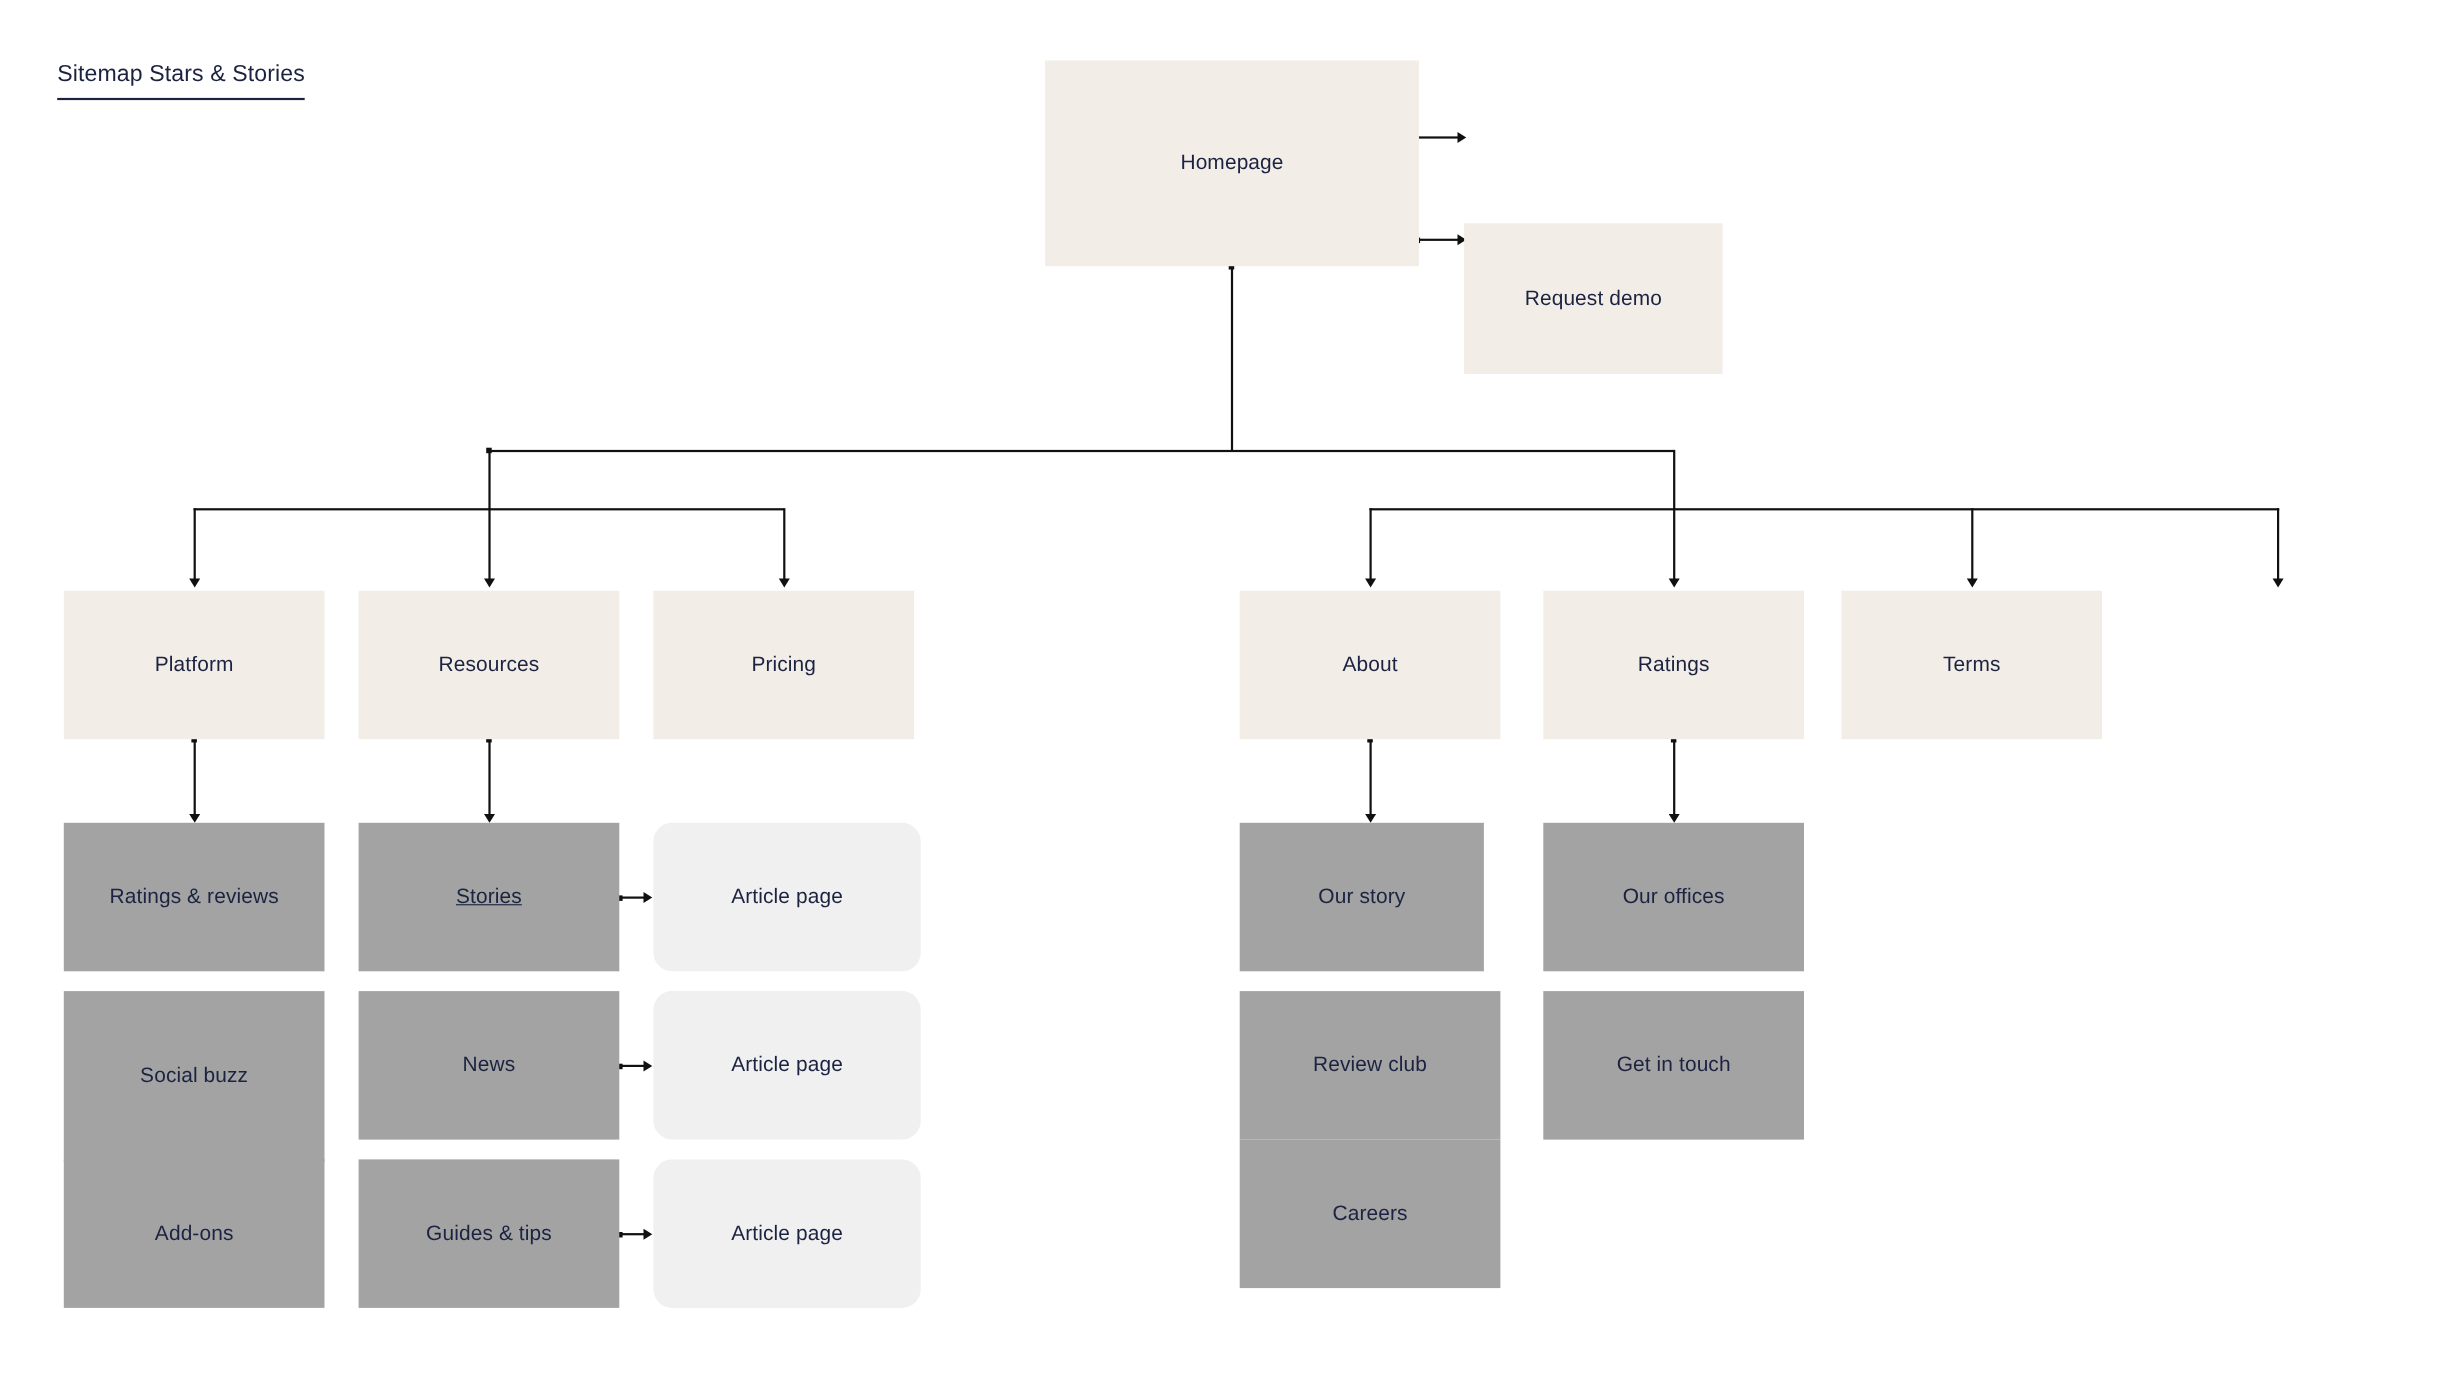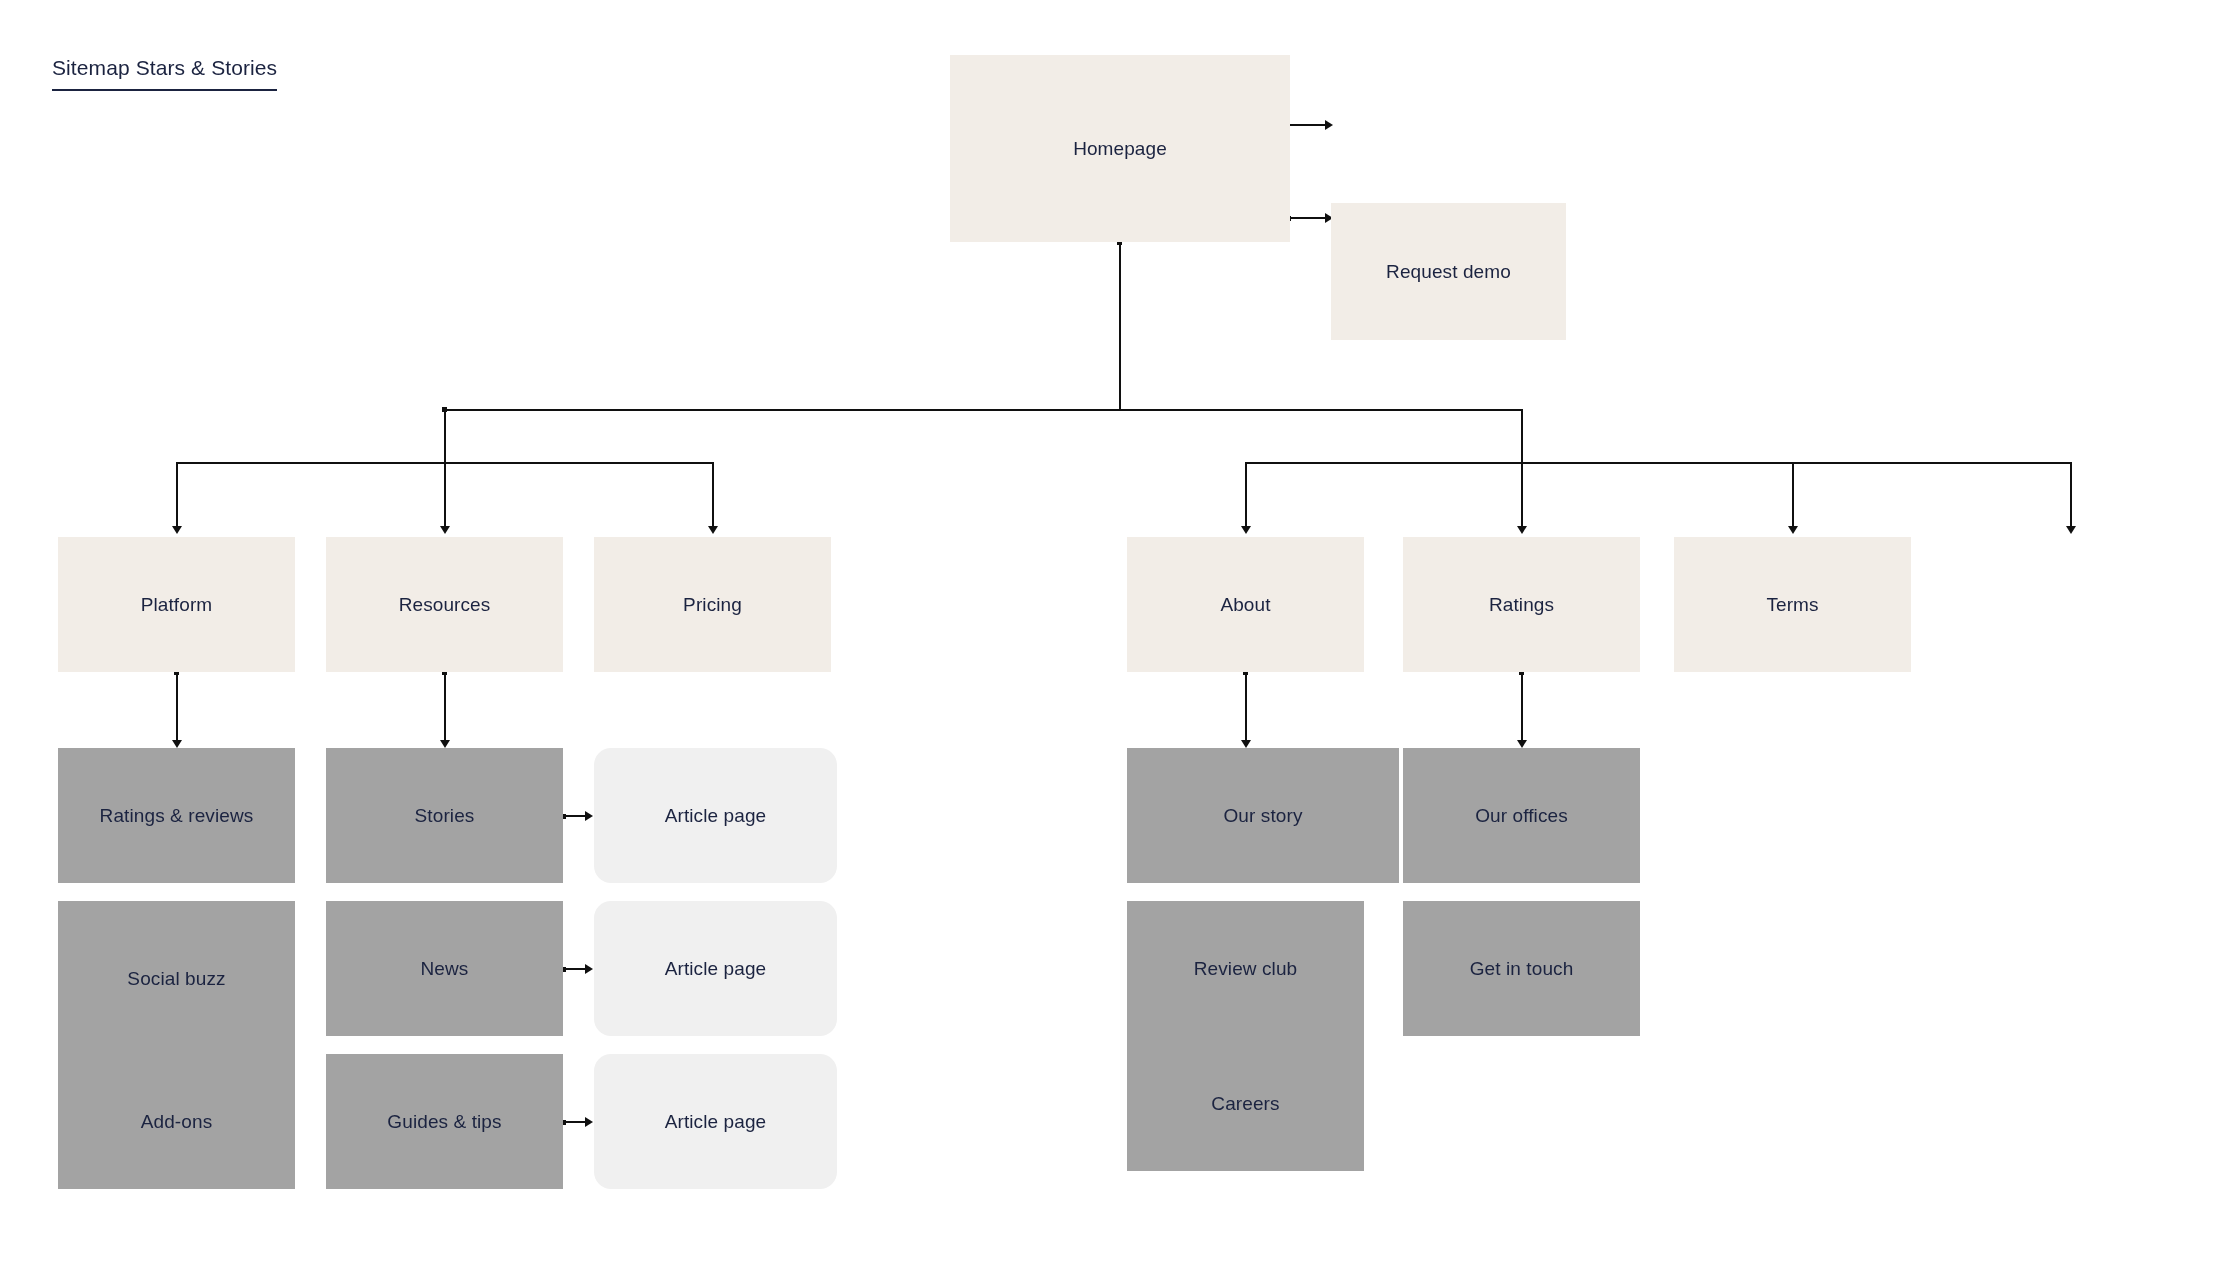--- a/index.html
+++ b/index.html
@@ -170,28 +170,28 @@
   <div class="node beige" style="left:594px; top:537px; width:237px; height:135px;">Pricing</div>
 
   <div class="node beige" style="left:1127px; top:537px; width:237px; height:135px;">About</div>
   <div class="node beige" style="left:1403px; top:537px; width:237px; height:135px;">Ratings</div>
   <div class="node beige" style="left:1674px; top:537px; width:237px; height:135px;">Terms</div>
 
   <div class="node pink" style="left:58px; top:748px; width:237px; height:135px;">Ratings &amp; reviews</div>
   <div class="node pink" style="left:58px; top:901px; width:237px; height:155px;">Social buzz</div>
   <div class="node pink" style="left:58px; top:1054px; width:237px; height:135px;">Add-ons</div>
 
-  <div class="node pink" style="left:326px; top:748px; width:237px; height:135px;">Stories</div>
+  <div class="node pink" style="left:326px; top:748px; width:237px; height:135px;text-decoration:underline;">Stories</div>
   <div class="node pink" style="left:326px; top:901px; width:237px; height:135px;">News</div>
   <div class="node pink" style="left:326px; top:1054px; width:237px; height:135px;">Guides &amp; tips</div>
 
   <div class="node grey" style="left:594px; top:748px; width:243px; height:135px;">Article page</div>
   <div class="node grey" style="left:594px; top:901px; width:243px; height:135px;">Article page</div>
   <div class="node grey" style="left:594px; top:1054px; width:243px; height:135px;">Article page</div>
 
-  <div class="node pink" style="left:1127px; top:748px; width:272px; height:135px;">Our story</div>
+  <div class="node pink" style="left:1127px; top:748px; width:222px; height:135px;">Our story</div>
   <div class="node pink" style="left:1127px; top:901px; width:237px; height:135px;">Review club</div>
   <div class="node pink" style="left:1127px; top:1036px; width:237px; height:135px;">Careers</div>
 
   <div class="node pink" style="left:1403px; top:748px; width:237px; height:135px;">Our offices</div>
   <div class="node pink" style="left:1403px; top:901px; width:237px; height:135px;">Get in touch</div>
 
 </div>
 
 </body></html>

